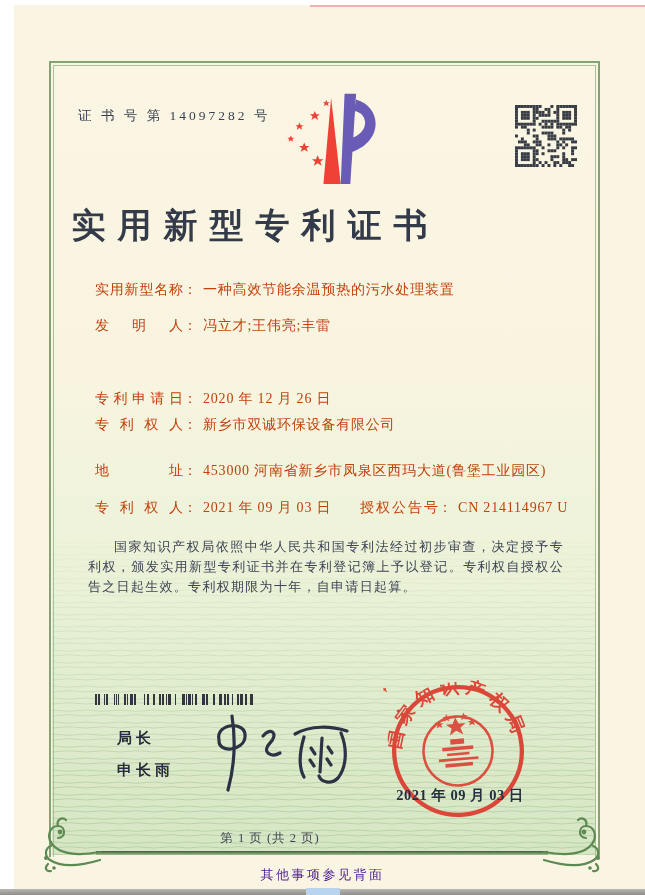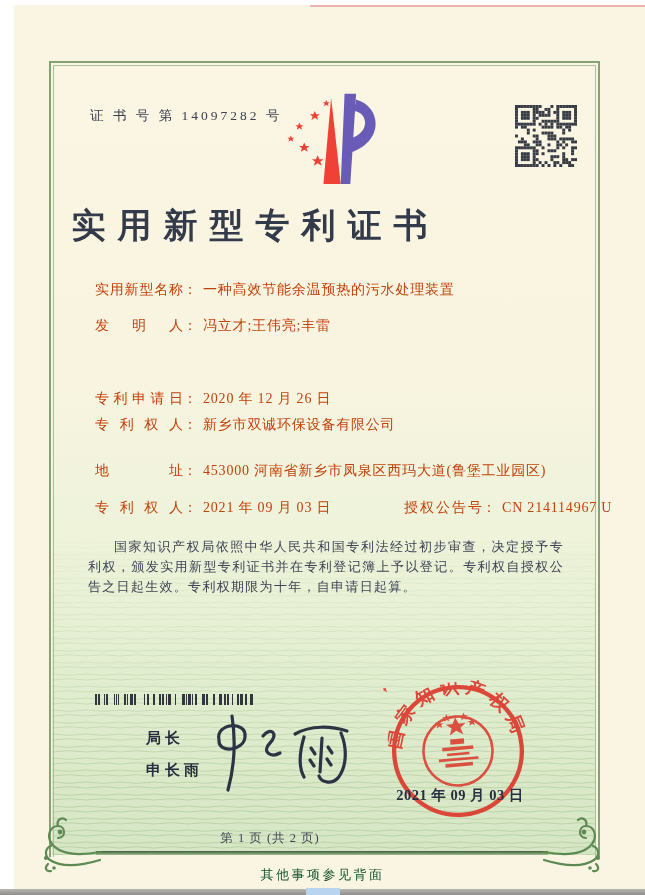--- a/index.html
+++ b/index.html
@@ -14,46 +14,46 @@
   .waves{position:absolute;left:52px;top:540px;width:544px;height:315px;}
   .frame{position:absolute;left:49px;top:61px;width:547px;height:794px;
          border-top:2px solid #84a374;border-left:2px solid #84a374;border-right:2px solid #84a374;}
   .frame-inner{position:absolute;left:2px;top:2px;right:2px;bottom:0;
          border-top:1px solid #a9c098;border-left:1px solid #a9c098;border-right:1px solid #a9c098;}
   .bottom-rule{position:absolute;left:96px;top:851px;width:452px;height:4px;
          background:linear-gradient(180deg,#3f5c3c,#7fa06f 70%,#a9c098);}
   .ornament{position:absolute;width:64px;height:60px;}
   .ornament.left{left:38px;top:814px;}
   .ornament.right{left:542px;top:814px;transform:scaleX(-1);}
-  .cert-no{position:absolute;left:90px;top:107px;font-size:13.5px;letter-spacing:3px;color:#3a4050;}
+  .cert-no{position:absolute;left:78px;top:107px;font-size:13.5px;letter-spacing:3px;color:#3a4050;}
   .logo{position:absolute;left:286px;top:84px;width:96px;height:106px;}
   .qr{position:absolute;left:515px;top:105px;width:62px;height:62px;}
   .title{position:absolute;left:0;top:203px;width:511px;text-align:center;font-size:34px;
          font-weight:600;letter-spacing:12px;color:#333a4a;}
   .f-row{position:absolute;left:95px;width:480px;font-size:14px;white-space:nowrap;color:#c2410c;}
   .f-label{display:inline-block;width:88px;text-align:justify;text-align-last:justify;vertical-align:top;}
   .f-colon{margin-right:6px;}
   .f-value{letter-spacing:0.8px;}
   .grant-right{position:absolute;left:265px;top:0;white-space:nowrap;}
-  .grant-right .f-label{width:78px;margin-right:0;margin-left:44px;}
+  .grant-right .f-label{width:78px;margin-right:0;}
   .paras{position:absolute;left:88px;top:537px;width:476px;font-size:13px;line-height:20px;
          letter-spacing:1.3px;color:#3e4456;text-align:justify;}
   .paras p{margin:0;text-indent:2em;}
   .barcode{position:absolute;left:95px;top:694px;width:158px;height:11px;}
   .officer{position:absolute;left:117px;top:729px;font-family:"Liberation Sans","DejaVu Sans",sans-serif;
-           font-weight:600;font-size:15px;letter-spacing:4px;color:#272d3c;margin-left:29px;}
+           font-weight:600;font-size:15px;letter-spacing:4px;color:#272d3c;}
   .officer div{margin-bottom:13px;}
   .signature{position:absolute;left:203px;top:710px;width:152px;height:86px;}
   .seal{position:absolute;left:389px;top:682px;width:138px;height:138px;transform:rotate(-5deg);opacity:.92;}
   .seal-date{position:absolute;left:394px;top:786px;width:132px;text-align:center;font-size:14.5px;
              font-weight:bold;letter-spacing:0.5px;color:#272e42;}
   .page-num{position:absolute;left:0;top:830px;width:540px;text-align:center;font-size:12.5px;
             letter-spacing:1px;color:#3f4553;}
   .back-note{position:absolute;left:0;top:866px;width:645px;text-align:center;font-size:13px;
-             letter-spacing:2.5px;color:#14532d;}
+             letter-spacing:2.5px;color:#4c1d95;}
   .bottom-shadow{position:absolute;left:0;top:889px;width:645px;height:6px;
              background:linear-gradient(180deg,#b8b7b2,#8e8d89);}
   .blue-tab{position:absolute;left:306px;top:888px;width:34px;height:7px;background:#b9d4ee;}
 </style>
 </head>
 <body>
 
 <div class="canvas">
   <div class="paper"></div>
   <div class="top-pink-line"></div>

